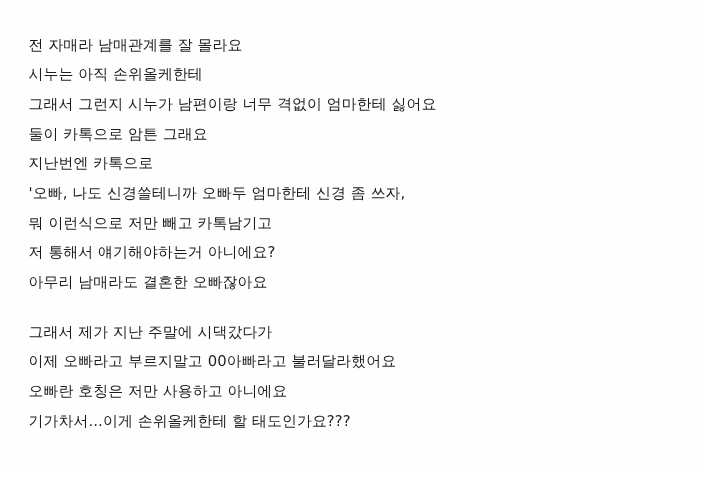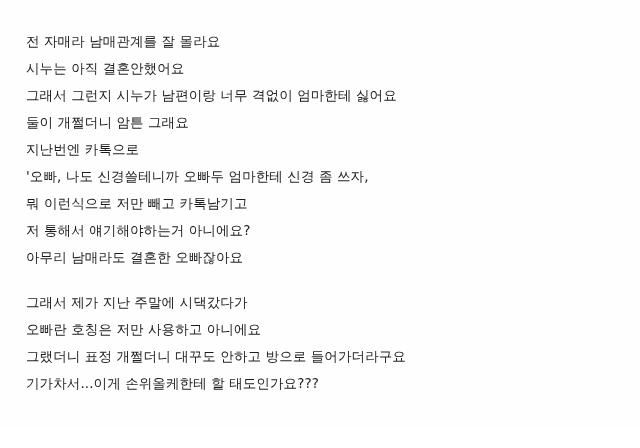--- a/index.html
+++ b/index.html
@@ -35,30 +35,30 @@
     color: #1c1c1c;
   }
 </style>
 </head>
 <body>
 
 <div class="page">
 
   <div class="para">
     <div class="line">전 자매라 남매관계를 잘 몰라요</div>
-    <div class="line">시누는 아직 결혼안했어요</div>
+    <div class="line">시누는 아직 손위올케한테</div>
     <div class="line">그래서 그런지 시누가 남편이랑 너무 격없이 엄마한테 싫어요</div>
-    <div class="line">둘이 개쩔더니 암튼 그래요</div>
+    <div class="line">둘이 카톡으로 암튼 그래요</div>
     <div class="line">지난번엔 카톡으로</div>
     <div class="line">'오빠, 나도 신경쓸테니까 오빠두 엄마한테 신경 좀 쓰자,</div>
     <div class="line">뭐 이런식으로 저만 빼고 카톡남기고</div>
     <div class="line">저 통해서 얘기해야하는거 아니에요?</div>
     <div class="line">아무리 남매라도 결혼한 오빠잖아요</div>
   </div>
 
   <div class="para">
     <div class="line">그래서 제가 지난 주말에 시댁갔다가</div>
+    <div class="line">이제 오빠라고 부르지말고 00아빠라고 불러달라했어요</div>
     <div class="line">오빠란 호칭은 저만 사용하고 아니에요</div>
-    <div class="line">그랬더니 표정 개쩔더니 대꾸도 안하고 방으로 들어가더라구요</div>
     <div class="line">기가차서...이게 손위올케한테 할 태도인가요???</div>
   </div>
 
 </div>
 
 </body></html>

